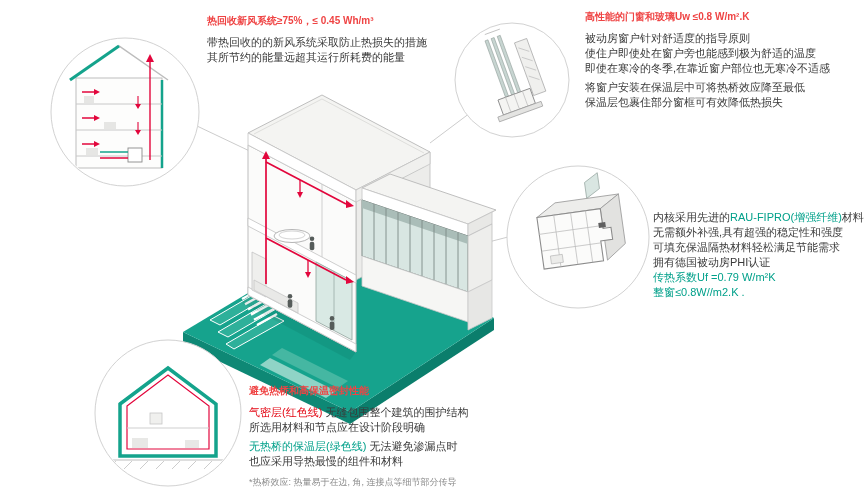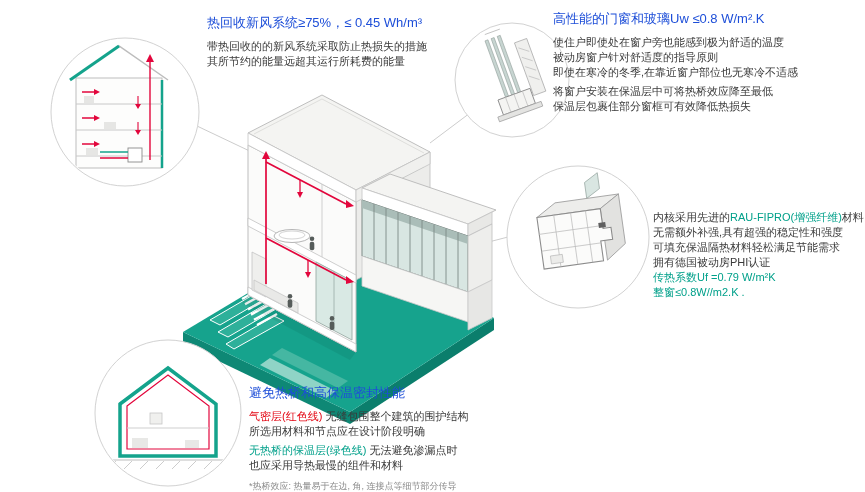--- a/index.html
+++ b/index.html
@@ -1,21 +1,21 @@
 <!DOCTYPE html>
 <html><head>
 <meta charset="utf-8">
 <style>
   *{margin:0;padding:0;box-sizing:border-box}
   html,body{background:#fff}
   .page{position:relative;width:865px;height:492px;background:#fff;overflow:hidden;
         font-family:"Liberation Sans","DejaVu Sans",sans-serif;color:#222}
   .art{position:absolute;left:0;top:0;display:block}
   .tb{position:absolute}
-  .title{font-size:13px;font-weight:normal;color:#1d4ed8;margin-bottom:7px;white-space:nowrap}
+  .title{font-size:10px;font-weight:bold;color:#ef4444;margin-bottom:7px;white-space:nowrap}
   .line{font-size:11px;color:#3a3a3a;line-height:15px;white-space:nowrap}
   .gap{margin-top:4px}
   .red{color:#e30613}
   .green{color:#00a08a}
   .b{font-weight:normal}
   .foot{font-size:9px;color:#8a8a8a;margin-top:7px;white-space:nowrap}
 </style>
 </head>
 <body>
 
@@ -251,24 +251,24 @@
   </g>
   <circle cx="168" cy="413" r="73" fill="none" stroke="#d2d2d2" stroke-width="1"></circle>
 </svg>
 
 <div class="tb" style="left:207px;top:14px">
   <div class="title">热回收新风系统≥75%，≤ 0.45 Wh/m³</div>
   <div class="line">带热回收的的新风系统采取防止热损失的措施</div>
   <div class="line">其所节约的能量远超其运行所耗费的能量</div>
 </div>
 
-<div class="tb" style="left:553px;top:10px">
+<div class="tb" style="left:585px;top:10px">
   <div class="title">高性能的门窗和玻璃Uw ≤0.8 W/m².K</div>
+  <div class="line">被动房窗户针对舒适度的指导原则</div>
   <div class="line">使住户即使处在窗户旁也能感到极为舒适的温度</div>
-  <div class="line">被动房窗户针对舒适度的指导原则</div>
   <div class="line">即使在寒冷的冬季,在靠近窗户部位也无寒冷不适感</div>
   <div class="line gap">将窗户安装在保温层中可将热桥效应降至最低</div>
   <div class="line">保温层包裹住部分窗框可有效降低热损失</div>
 </div>
 
 <div class="tb" style="left:653px;top:210px">
   <div class="line"><span>内核采用先进的</span><span class="green b">RAU-FIPRO(增强纤维)</span><span>材料</span></div>
   <div class="line">无需额外补强,具有超强的稳定性和强度</div>
   <div class="line">可填充保温隔热材料轻松满足节能需求</div>
   <div class="line">拥有德国被动房PHI认证</div>

